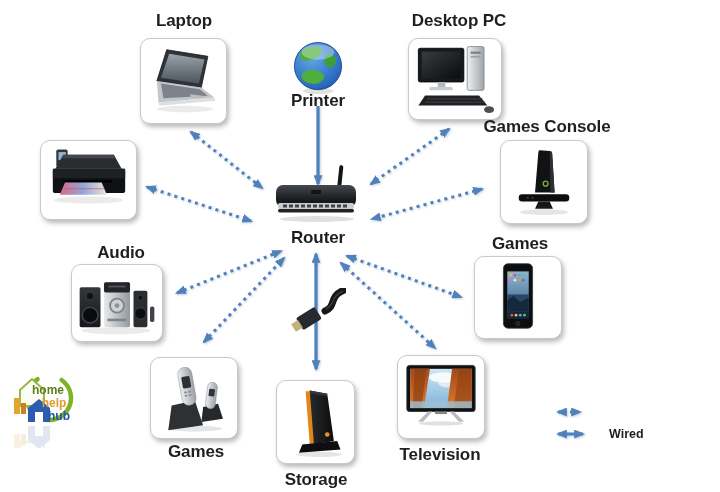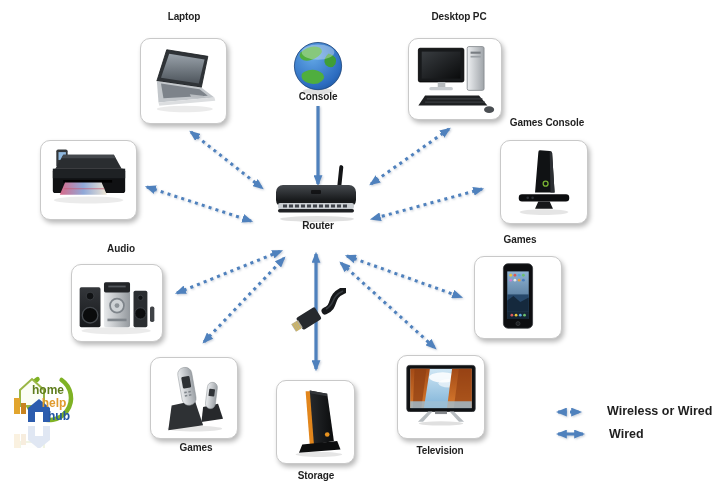--- a/index.html
+++ b/index.html
@@ -2,21 +2,21 @@
 <html><head>
 <meta charset="utf-8">
 <style>
   html,body{margin:0;padding:0;background:#fff;}
   #stage{
     position:relative;width:720px;height:492px;background:#ffffff;overflow:hidden;
     font-family:"Liberation Sans",sans-serif;
   }
   .lbl{
     position:absolute;transform:translateX(-50%);
-    font-size:10px;font-weight:600;color:#1f1f1f;white-space:nowrap;letter-spacing:-0.1px;
+    font-size:17px;font-weight:600;color:#1f1f1f;white-space:nowrap;letter-spacing:-0.1px;
   }
   .lbl-left{position:absolute;font-size:12.5px;font-weight:600;color:#1f1f1f;white-space:nowrap;}
   .card{
     position:absolute;background:#fff;border:1px solid #c9c9c9;border-radius:10px;
     box-shadow:2px 3px 5px rgba(0,0,0,0.28);
     display:flex;align-items:center;justify-content:center;
   }
   .icon-wrap{display:flex;align-items:flex-start;justify-content:center;}
   #arrows{position:absolute;left:0;top:0;pointer-events:none;
     filter:drop-shadow(1px 1.5px 1px rgba(90,110,140,0.35));}
@@ -354,26 +354,25 @@
         <rect x="23" y="46" width="8" height="10" fill="#ffffff"></rect>
       </g>
       <use href="#lgh" transform="translate(0,116) scale(1,-1)" opacity="0.14"></use>
       <text x="36" y="28" text-anchor="middle" font-size="12" font-weight="bold" fill="#5f7d1d">home</text>
       <text x="42" y="41" text-anchor="middle" font-size="12" font-weight="bold" fill="#e09b2d">help</text>
       <text x="47" y="54" text-anchor="middle" font-size="12" font-weight="bold" fill="#2456a3">hub</text>
     </svg>
   </span>
 
   <div class="lbl" style="left:184px;top:11px">Laptop</div>
-  <div class="lbl" style="left:318px;top:91px">Console</div>
+  <div class="lbl" style="left:318px;top:91px">Printer</div>
   <div class="lbl" style="left:459px;top:11px">Desktop PC</div>
   <div class="lbl" style="left:547px;top:117px">Games Console</div>
-  <div class="lbl" style="left:318px;top:220px">Router</div>
+  <div class="lbl" style="left:318px;top:228px">Router</div>
   <div class="lbl" style="left:121px;top:243px">Audio</div>
   <div class="lbl" style="left:520px;top:234px">Games</div>
   <div class="lbl" style="left:196px;top:442px">Games</div>
   <div class="lbl" style="left:316px;top:470px">Storage</div>
   <div class="lbl" style="left:440px;top:445px">Television</div>
 
-  <div class="lbl-left" style="left:607px;top:404px">Wireless or Wired</div>
   <div class="lbl-left" style="left:609px;top:427px">Wired</div>
 
 </div>
 
 </body></html>

